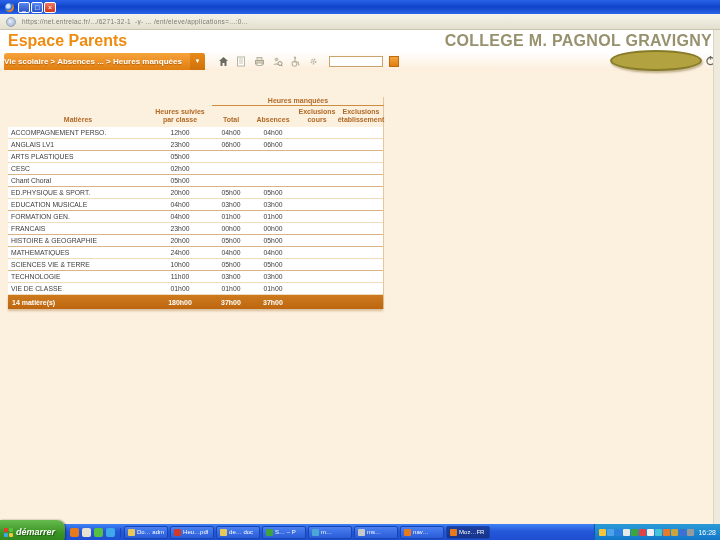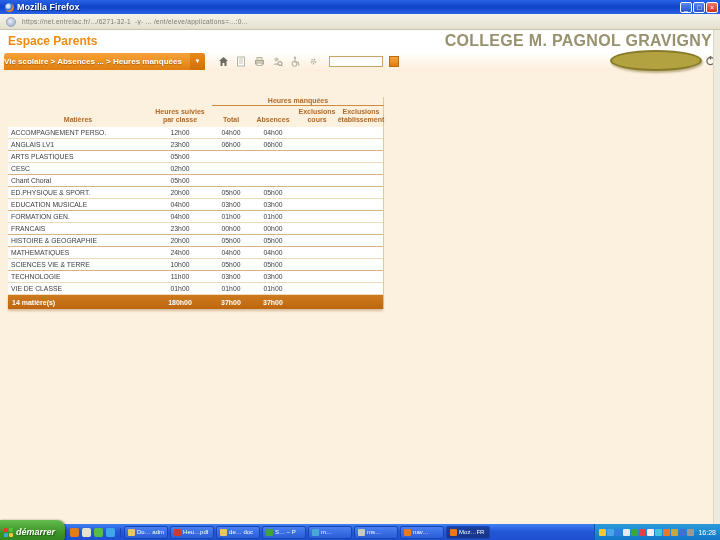--- a/index.html
+++ b/index.html
@@ -26,21 +26,21 @@
     background:linear-gradient(180deg,#f5f3ea,#e4e0cf); border-bottom:1px solid #c9c4ae;
     display:flex; align-items:center; padding:0 6px; }
   .site-ico { width:10px; height:10px; border-radius:50%; border:1px solid #9aa5b5;
     background:radial-gradient(circle at 40% 40%, #e8eef8, #8fa6c8); margin-right:6px; }
   .url-text { font-size:6.5px; color:#7a7a72; letter-spacing:.3px; white-space:nowrap;
     overflow:hidden; }
 
   
   .band { position:absolute; top:30px; left:0; width:720px; height:22px; background:#fff;
     display:flex; align-items:center; justify-content:space-between; padding:0 8px; }
-  .app-title { color:#ef8b10; font-weight:bold; font-size:12px; }
+  .app-title { color:#ef8b10; font-weight:bold; font-size:16px; }
   .school { color:#97916d; font-weight:bold; font-size:16px; letter-spacing:.3px;padding-left:32px; }
 
   
   .navrow { position:absolute; top:52px; left:0; width:720px; height:19px;
     background:linear-gradient(180deg,#ffffff,#fdeedb); display:flex; align-items:center; }
   .navtab { margin-left:4px; height:17px; display:flex; align-items:center;
     background:linear-gradient(180deg,#f6a33c,#e07e10); border-radius:3px 3px 0 0;
     }
   .navtab .bc { color:#fff; font-size:8px; font-weight:bold; white-space:nowrap;
     text-shadow:0 1px 1px #b35f05; }
@@ -119,21 +119,20 @@
 
   svg { display:block; }
 </style>
 </head>
 <body>
 
 <div id="screen">
 
   <div class="titlebar">
     <div class="ff-ico"></div>
-    <div class="title">Mozilla Firefox</div>
     <div class="winbtn">_</div>
     <div class="winbtn">□</div>
     <div class="winbtn close">×</div>
   </div>
 
   <div class="urlbar">
     <div class="site-ico"></div>
     <div class="url-text">https://net.entrelac.fr/.../6271-32-1_-y- ... /ent/eleve/applications=...:0...</div>
   </div>
 

